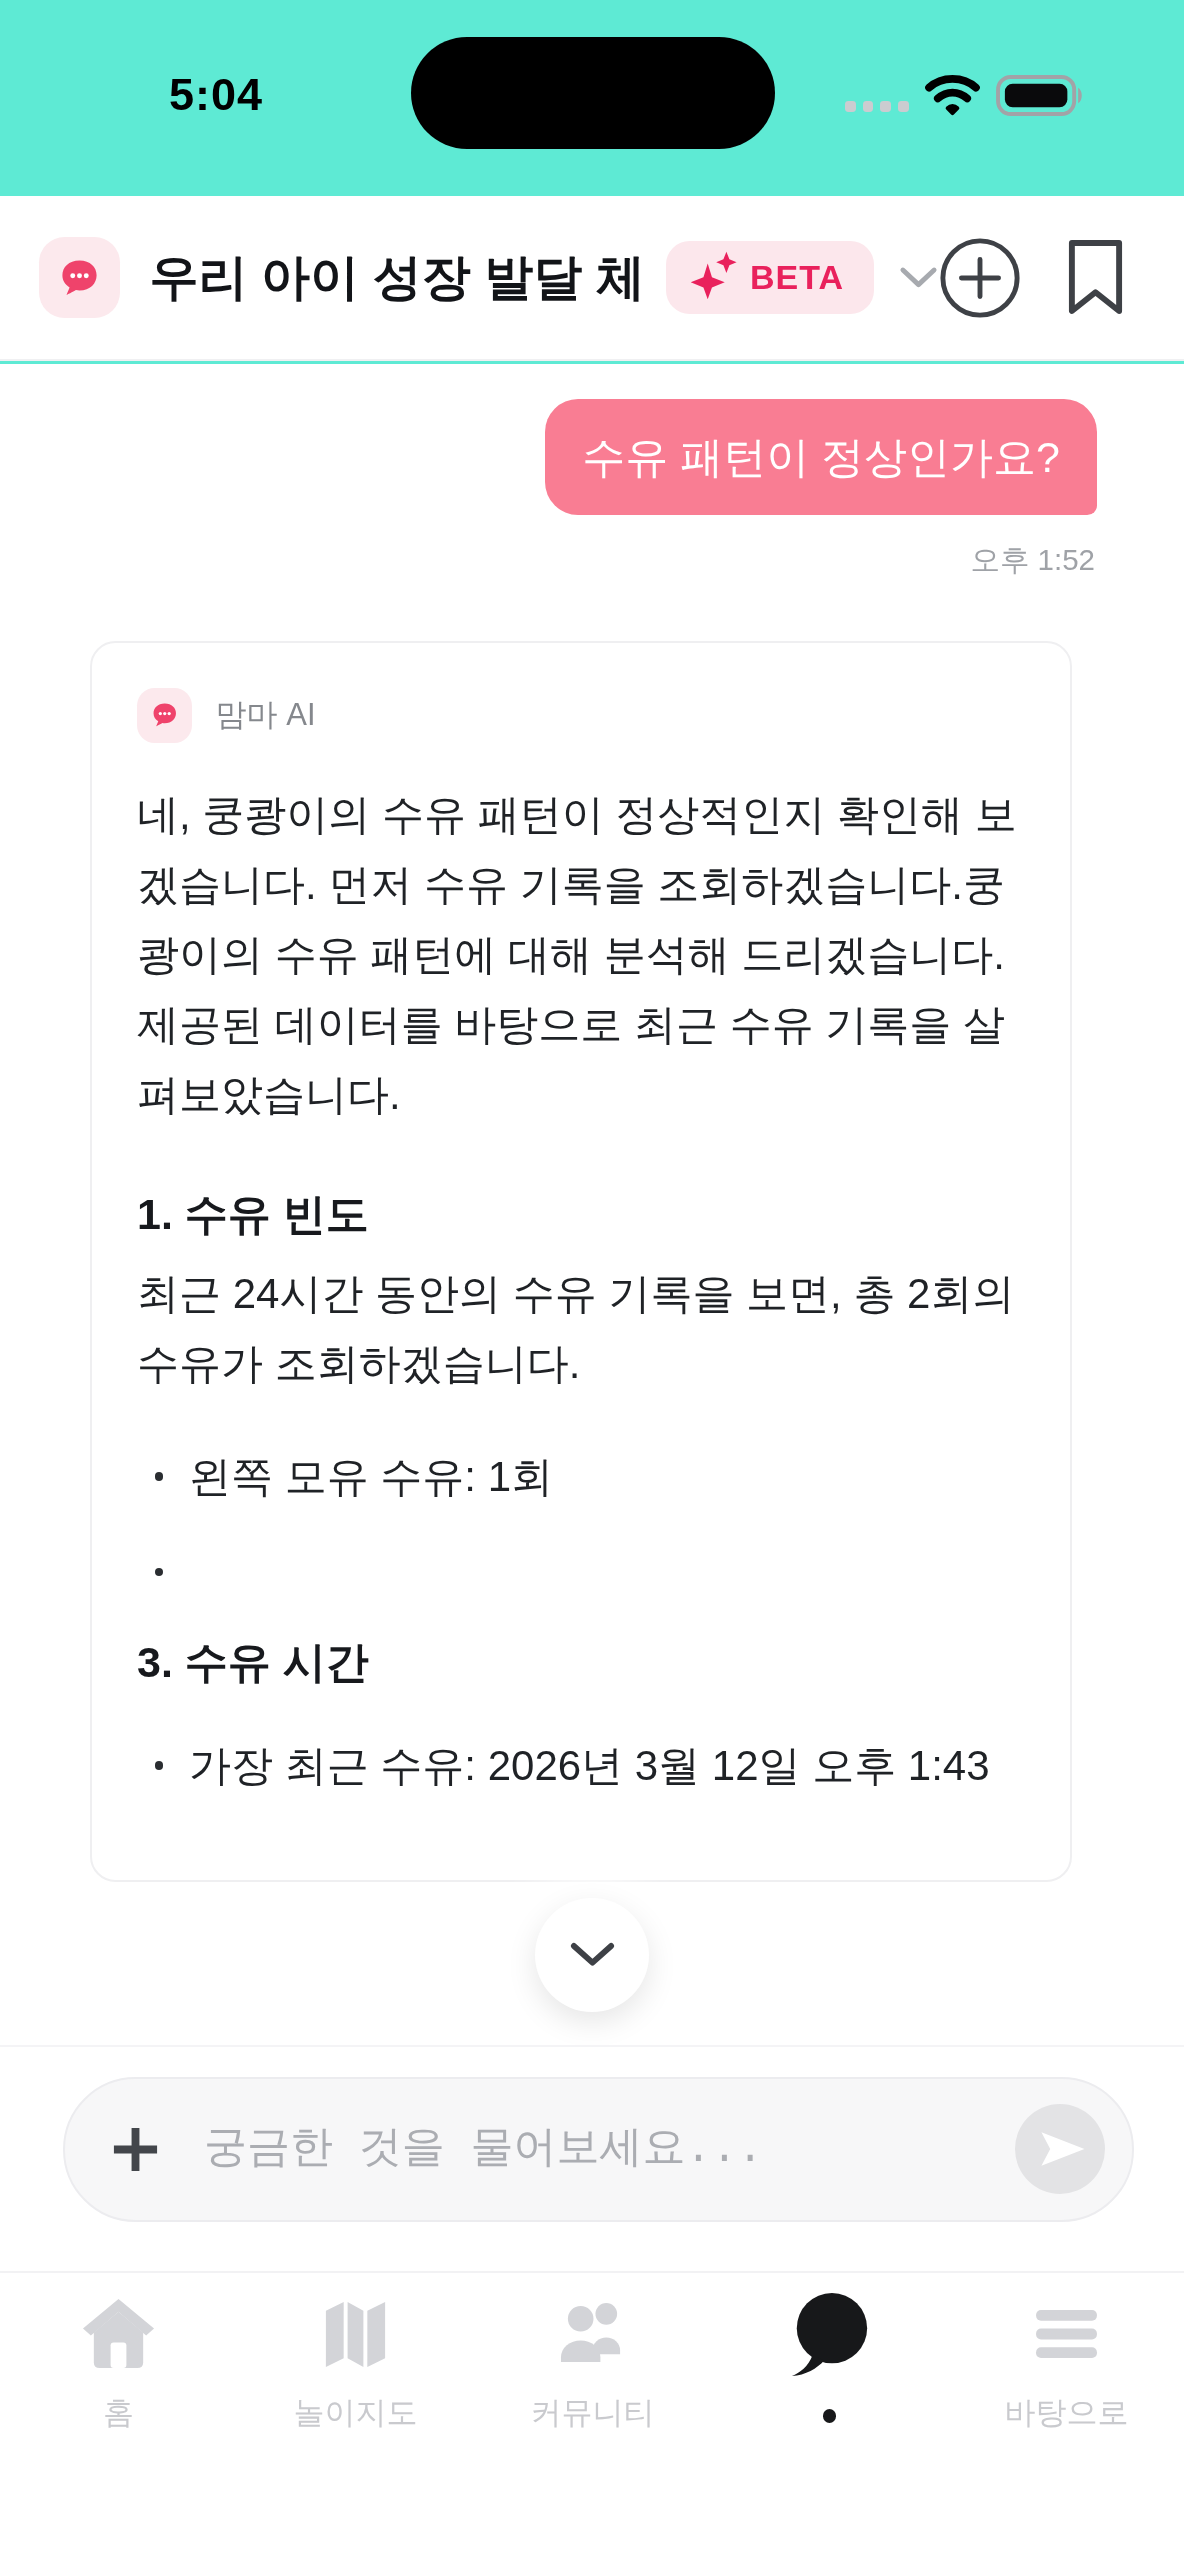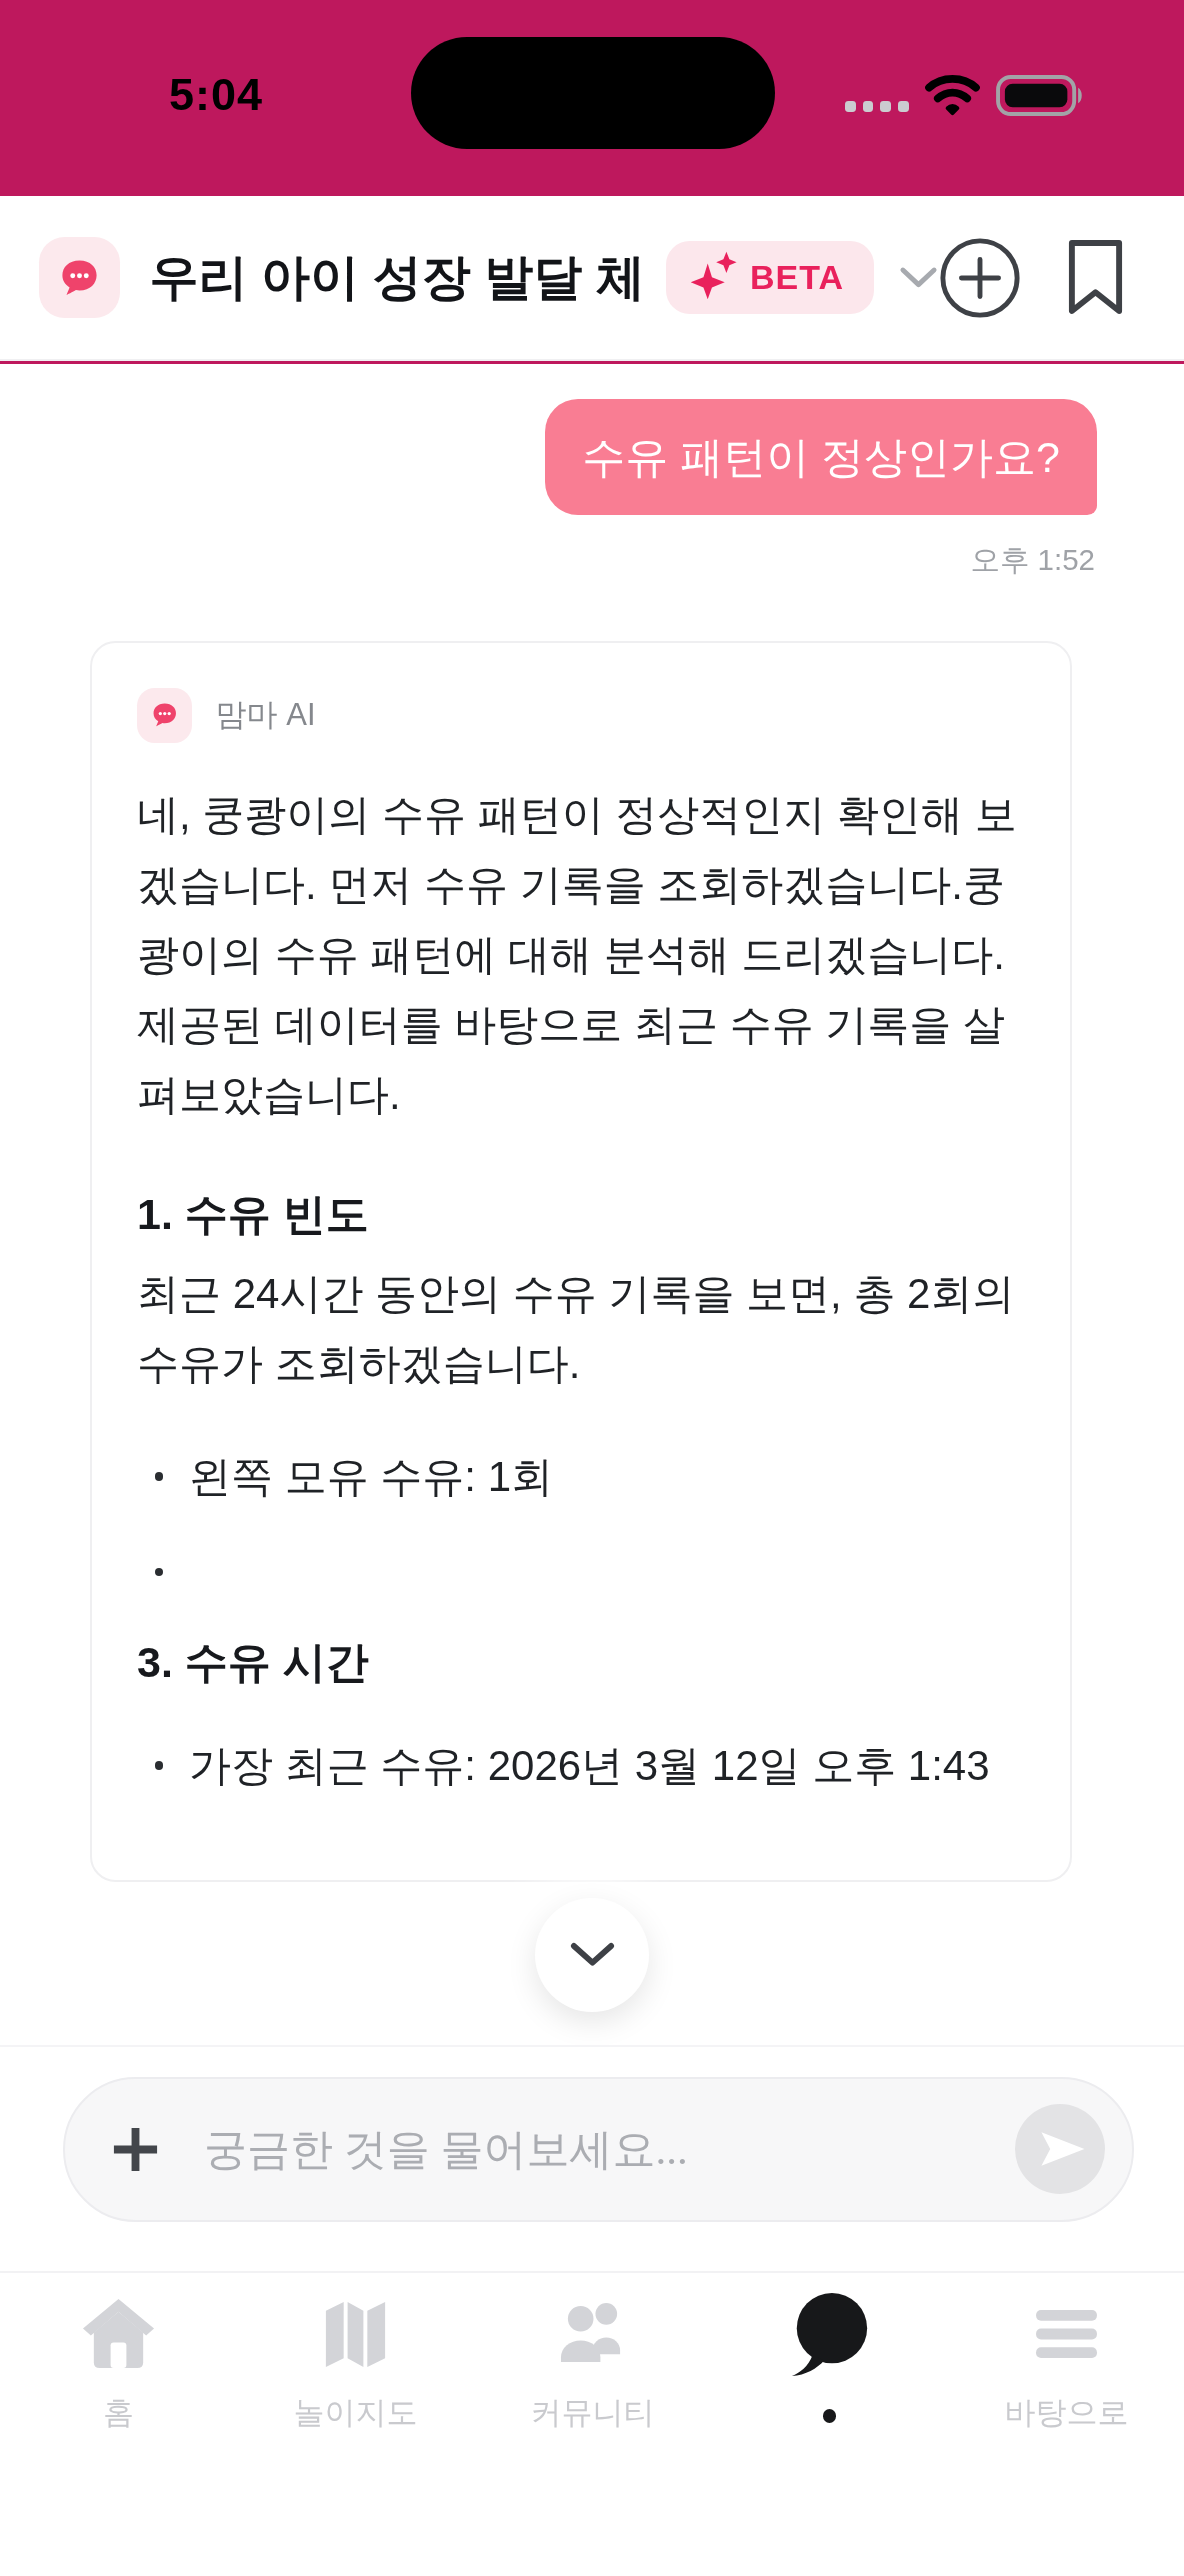--- a/index.html
+++ b/index.html
@@ -1,18 +1,18 @@
 <!DOCTYPE html>
 <html><head>
 <meta charset="utf-8">
 <style>
   * { margin:0; padding:0; box-sizing:border-box; }
   html,body { background:#fff; }
   body { width:1185px; height:2576px; font-family:"Liberation Sans", sans-serif; position:relative; overflow:hidden; }
-  .screen { position:absolute; inset:0; background:#be185d; overflow:hidden;padding-left:24px; }
+  .screen { position:absolute; inset:0; background:#5eead4; overflow:hidden;padding-left:24px; }
 
   
   .status-bar { position:absolute; top:0; left:0; width:1185px; height:196px; }
   .status-time { position:absolute; left:147px; top:69px; width:138px; text-align:center;
                  font-size:45px; font-weight:700; color:#000; letter-spacing:1px; }
   .dynamic-island { position:absolute; left:411px; top:37px; width:364px; height:112px;
                     background:#000; border-radius:59px; }
   .signal-dots { position:absolute; left:845px; top:101px; display:flex; gap:6.9px; }
   .signal-dots span { width:10.8px; height:10.8px; border-radius:3.4px; background:#CBCCD0; }
   .wifi-wrap { position:absolute; left:924px; top:73px; }
@@ -69,21 +69,21 @@
 
   
   .footer { position:absolute; top:2045px; left:0; width:1185px; height:531px; background:#fff;
             border-top:2px solid #F4F4F6; }
   .input-pill { position:absolute; left:63px; top:29.5px; width:1071px; height:145px;
                 background:#F7F7F8; border:2px solid #ECECEF; border-radius:73px;
                 display:flex; align-items:center; padding:0 27.5px 0 45px; }
   .composer-plus { background:none; border:none; padding:0; margin-right:43px; cursor:pointer;
                    display:flex; align-items:center; }
   .composer-input { flex:1; min-width:0; border:none; outline:none; background:transparent;
-                    font-family:Liberation Serif, serif; font-size:43px; color:#33363B; }
+                    font-family:Liberation Mono, monospace; font-size:43px; color:#33363B; }
   .composer-input::placeholder { color:#ABADB2; }
   .send-button { width:90px; height:90px; border-radius:50%; background:#E3E3E5; border:none;
                  display:flex; align-items:center; justify-content:center; cursor:pointer; flex:0 0 auto; }
 
   .tab-divider { position:absolute; top:224px; left:0; width:1185px; height:2px; background:#F2F2F4; }
   .tab-bar { position:absolute; top:242px; left:0; width:1185px; height:177px;
              display:grid; grid-template-columns:repeat(5,1fr); }
   .tab-item { display:flex; flex-direction:column; align-items:center; justify-content:flex-start;
               gap:21.6px; cursor:pointer; background:none; border:none; padding-top:5.9px; }
   .tab-icon { height:79px; display:flex; align-items:center; justify-content:center; }

